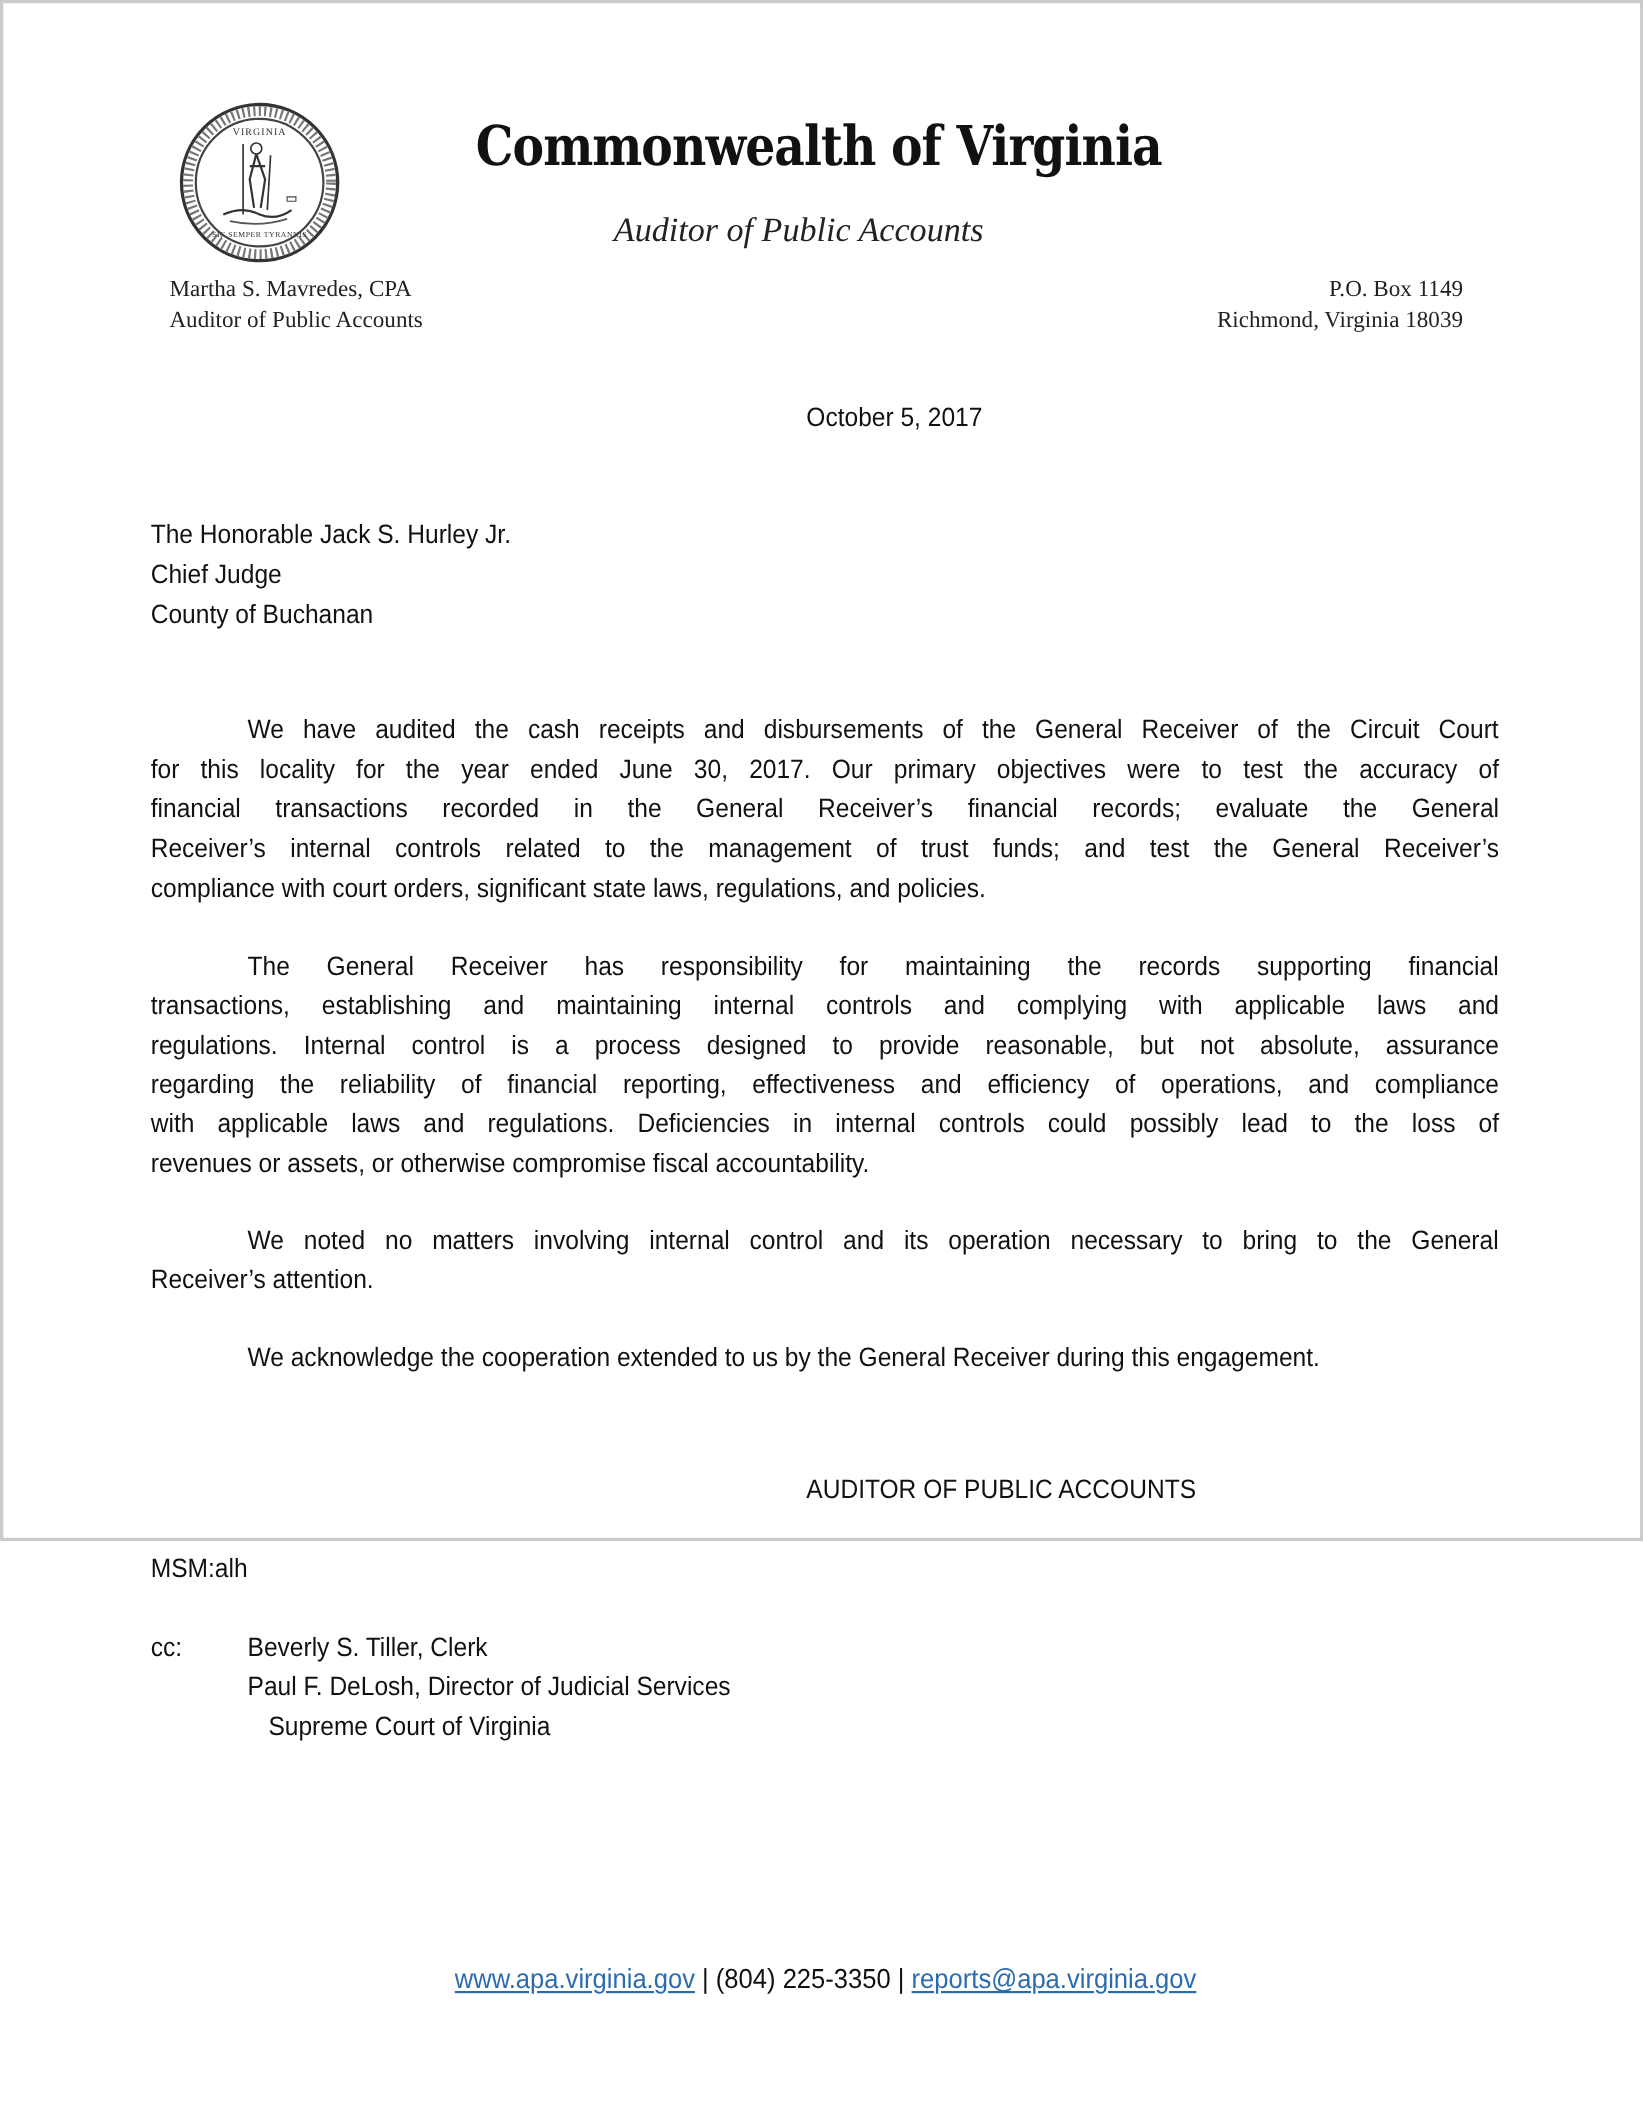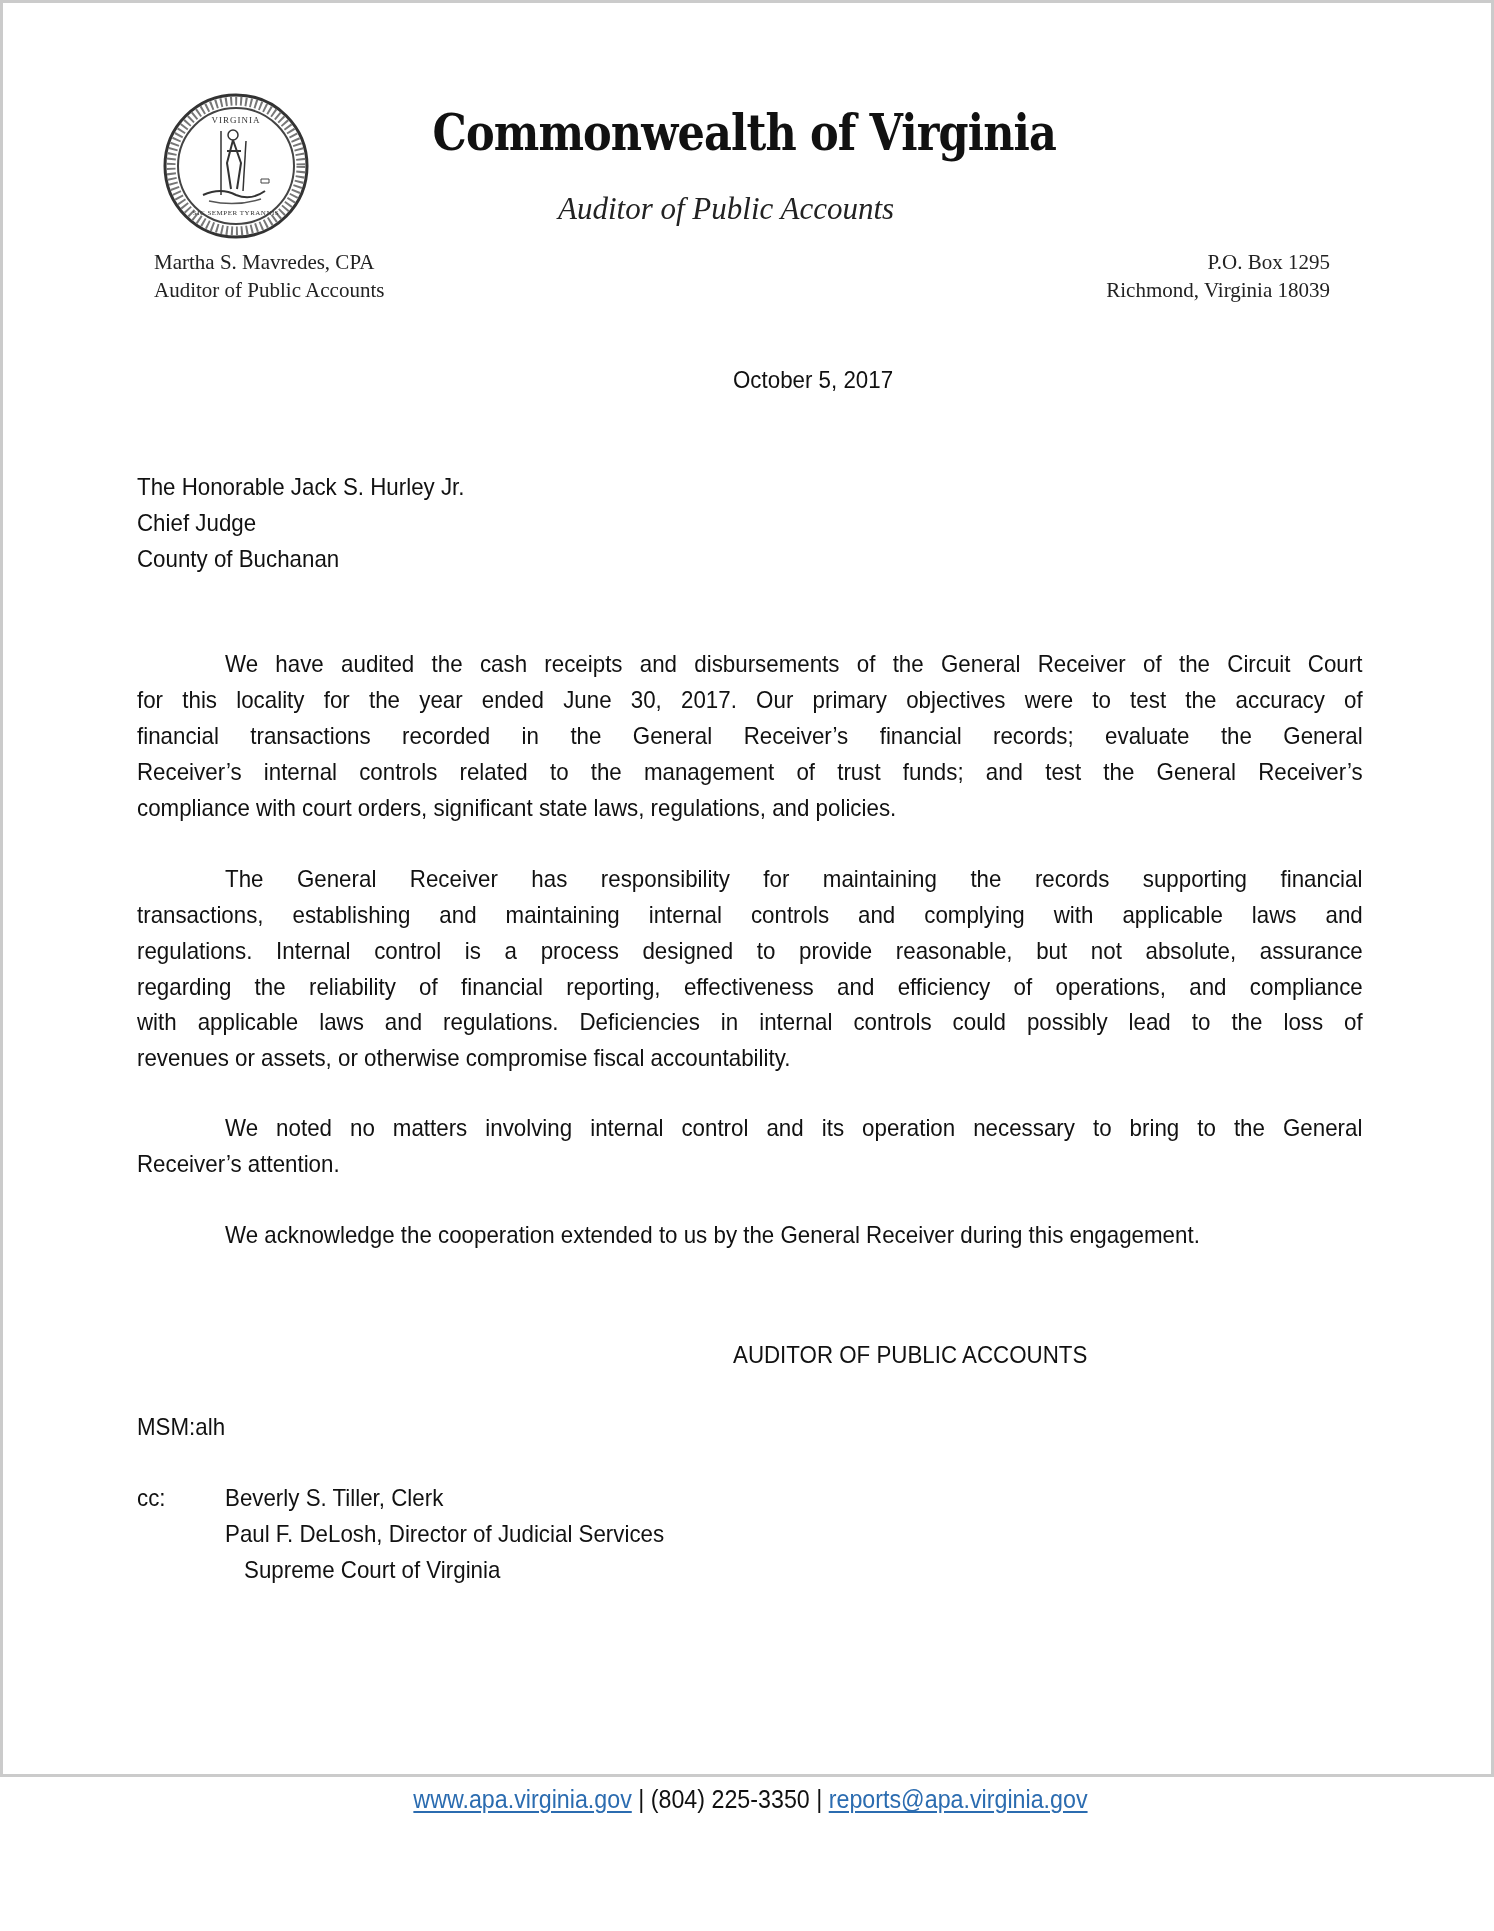--- a/index.html
+++ b/index.html
@@ -1,18 +1,18 @@
 <!DOCTYPE html>
 <html><head>
 <meta charset="utf-8">
 <style>
   html, body { margin:0; padding:0; background:#ffffff; }
   body { width:1494px; height:1931px; position:relative; overflow:hidden; }
   .page {
-    position:absolute; left:0; top:0; width:1494px; height:1777px;
+    position:absolute; left:0; top:0; width:1494px; height:1401px;
     box-sizing:border-box; border:3px solid #cbcbcb; background:#fff;
   }
   .abs { position:absolute; white-space:nowrap; color:#111; }
 
   
   .seal { position:absolute; left:158px; top:88px; width:150px; height:150px; }
   .heading {
     left:424px; top:100px; width:634px; text-align:center;
     font-family:"DejaVu Serif","Liberation Serif",serif; font-weight:bold;
     font-size:50px; line-height:60px; letter-spacing:-1px; color:#111;
@@ -59,21 +59,21 @@
   </svg>
 
   <div class="abs heading">Commonwealth of Virginia</div>
   <div class="abs subtitle">Auditor of Public Accounts</div>
 
   <div class="abs hdr-small hdr-left">
     <div>Martha S. Mavredes, CPA</div>
     <div>Auditor of Public Accounts</div>
   </div>
   <div class="abs hdr-small hdr-right">
-    <div>P.O. Box 1295</div>
+    <div>P.O. Box 1149</div>
     <div>Richmond, Virginia 18039</div>
   </div>
 
   <div class="line" style="left:730px; top:359px; width:auto;">October 5, 2017</div>
 
   <div class="line" style="top:466px;">The Honorable Jack S. Hurley Jr.</div>
   <div class="line" style="top:502px;">Chief Judge</div>
   <div class="line" style="top:538px;">County of Buchanan</div>
 
   <div>

